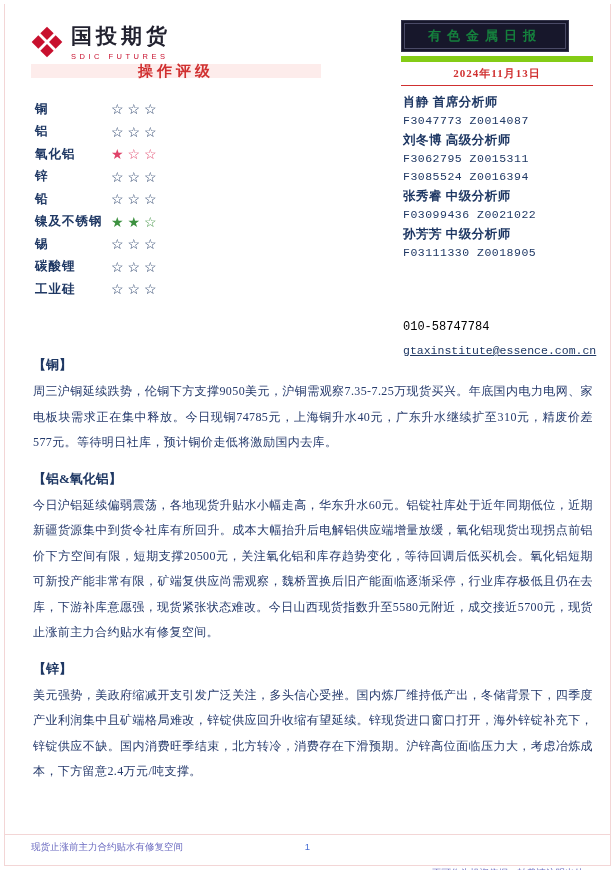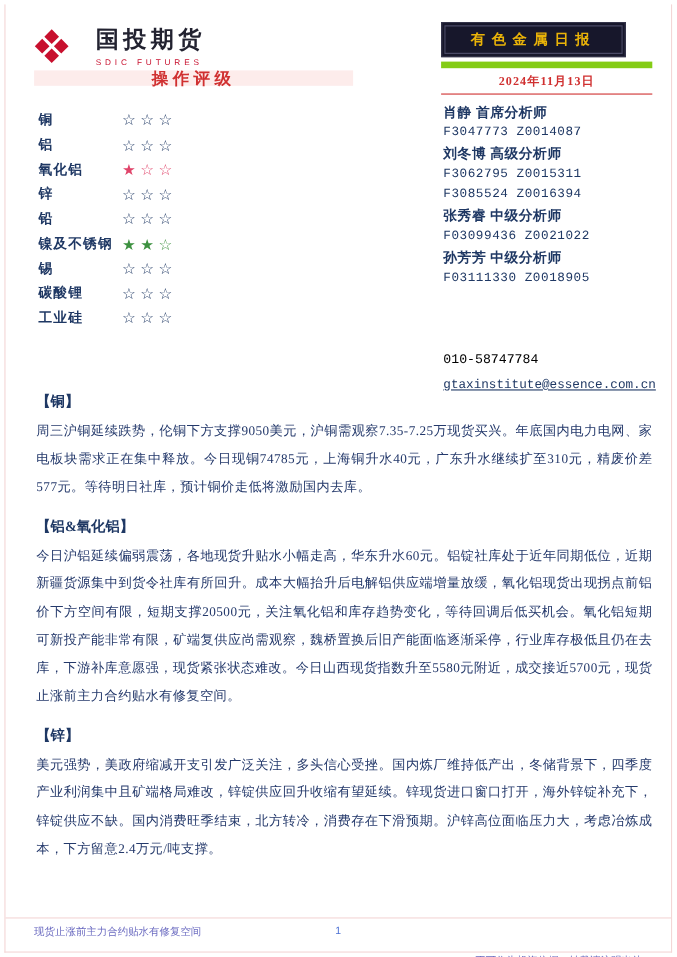--- a/index.html
+++ b/index.html
@@ -11,29 +11,29 @@
     overflow:hidden;
   }
   .page {
     position:absolute; inset:4px;
     background:#ffffff;
     border-left:1px solid #f3d6d6;
     border-right:1px solid #f3d6d6;
     border-bottom:1px solid #f3d6d6;
   }
   
-  .logo-row { position:absolute; top:18px; left:26px; display:flex; align-items:center; gap:24px; }
+  .logo-row { position:absolute; top:18px; left:26px; display:flex; align-items:center; gap:8px; }
   .logo-mark { width:32px; height:32px; }
   .logo-cn { font-size:21px; font-weight:bold; color:#222230; letter-spacing:4px; font-family:"Liberation Serif", serif; }
   .logo-en { font-size:7.5px; color:#c8102e; letter-spacing:3.5px; margin-top:2px; }
 
   
   .title-box {
     position:absolute; top:16px; left:396px; width:168px; height:32px;
-    background:#17172b; color:#eab308;
+    background:#17172b; color:#15803d;
     display:flex; align-items:center; justify-content:center;
     font-size:13px; font-weight:bold; letter-spacing:6px;
     border:1px solid #34344a;
     box-shadow:inset 0 0 0 2px #17172b, inset 0 0 0 3px #4a4a66;
     font-family:"Liberation Serif", serif;
   }
   .date-band {
     position:absolute; top:52px; left:396px; width:192px;
     border-top:6px solid #84cc16; border-bottom:1px solid #d03030;
     text-align:center; padding:4px 0;

